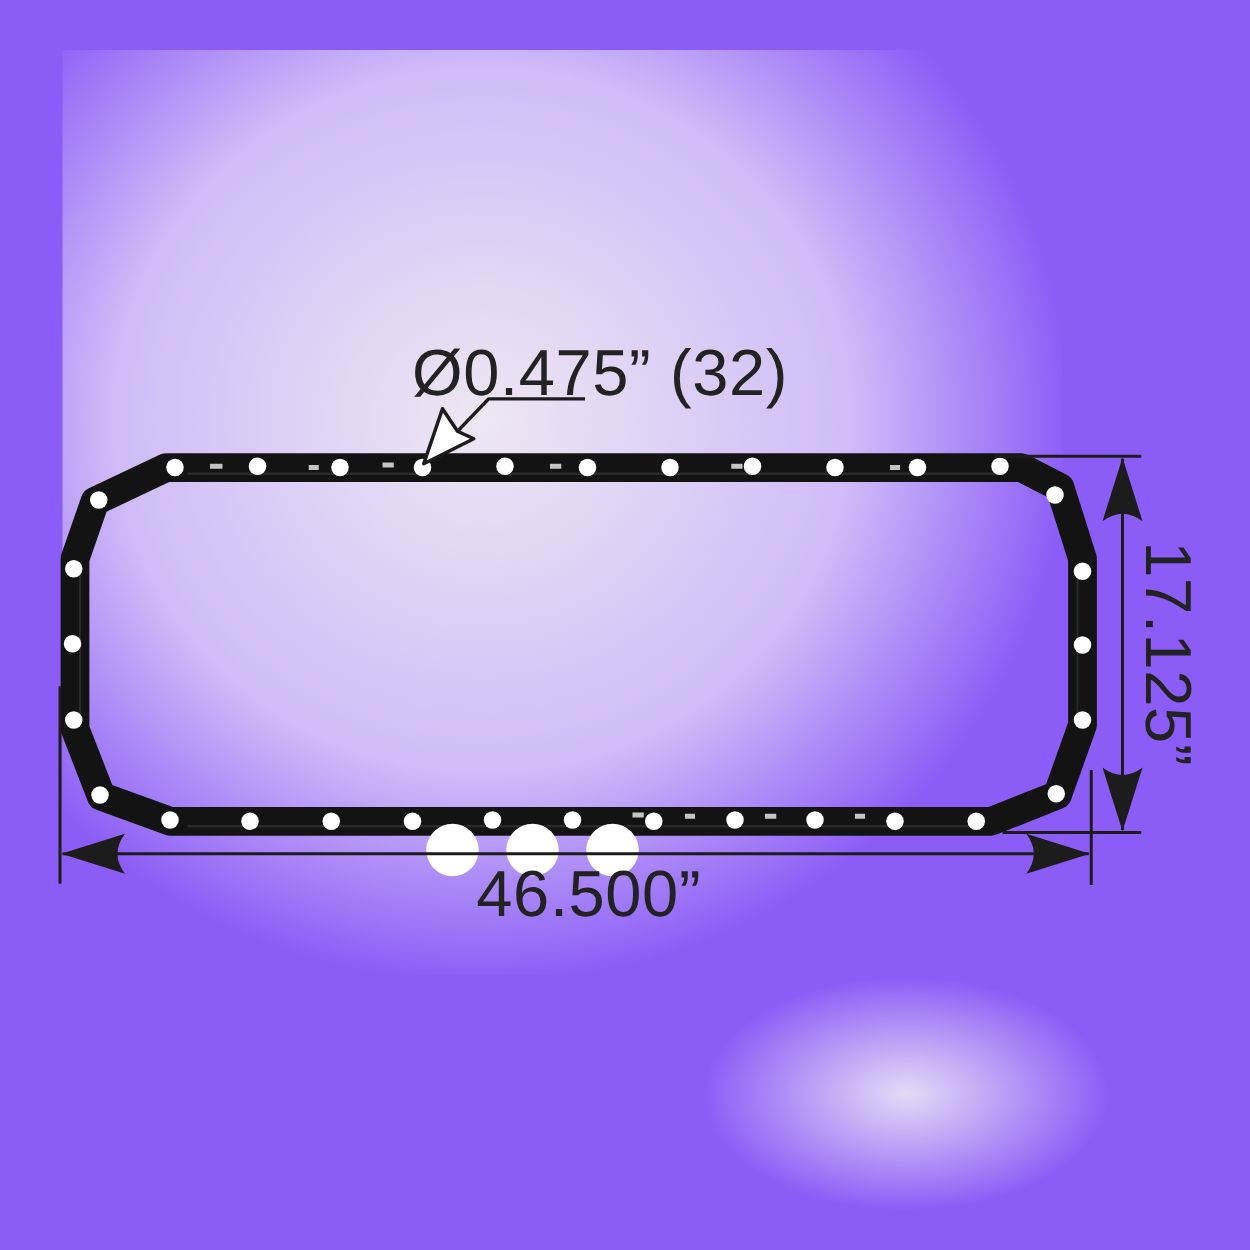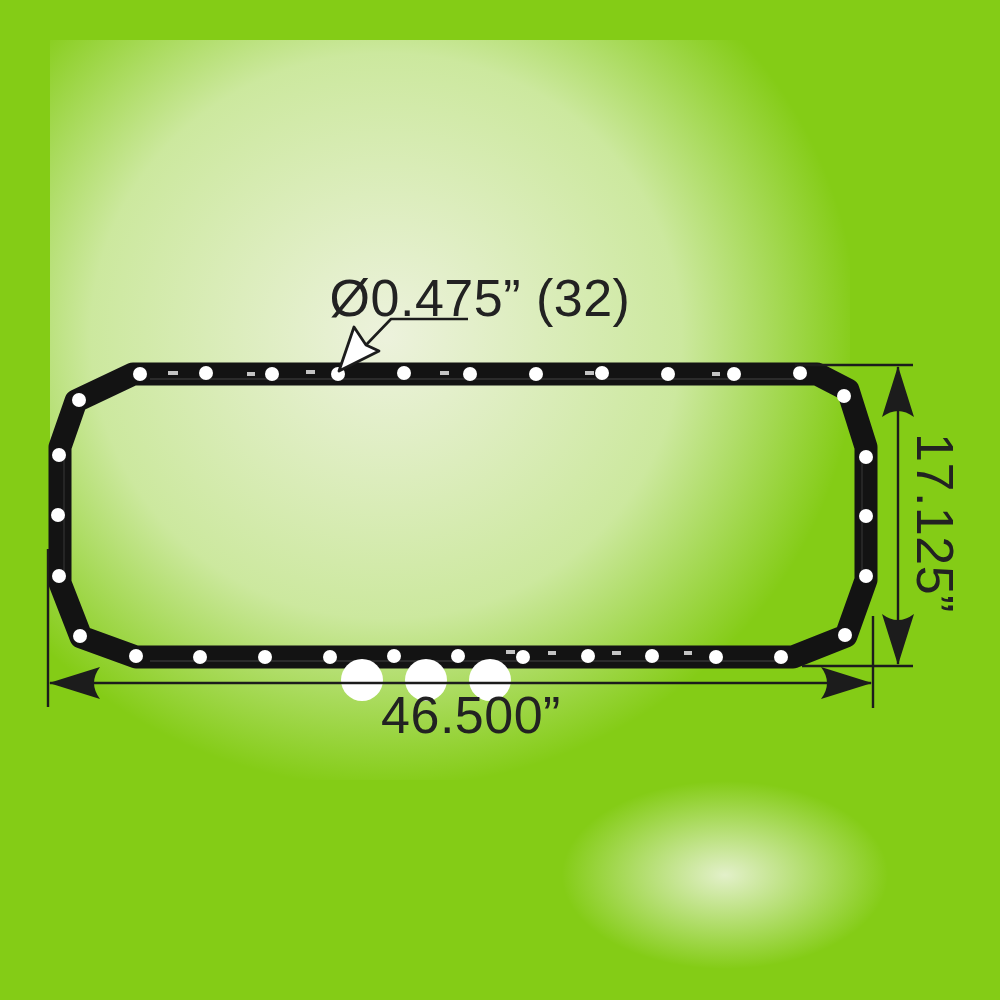--- a/index.html
+++ b/index.html
@@ -8,21 +8,21 @@
     width: 1000px;
     height: 1000px;
     background: #ffffff;
     overflow: hidden;
     font-family: "Liberation Sans", sans-serif;
   }
   .stage {
     position: relative;
     width: 1000px;
     height: 1000px;
-    background: #84cc16;
+    background: #8b5cf6;
   }
   .blob {
     position: absolute;
     pointer-events: none;
   }
   .blob.b1 {
     left: 50px; top: 40px; width: 800px; height: 740px;
     background: radial-gradient(ellipse at 42% 40%, rgba(248,246,242,0.9) 0%, rgba(252,251,249,0.6) 45%, rgba(255,255,255,0) 72%);
   }
   .blob.b2 {

